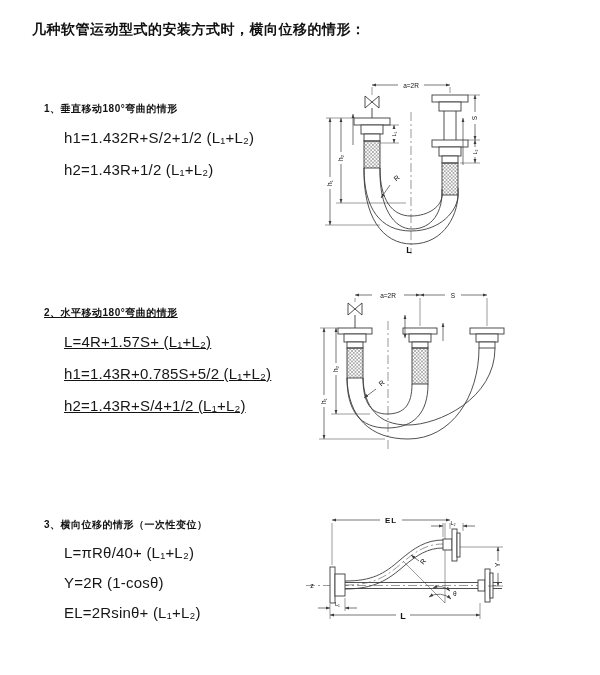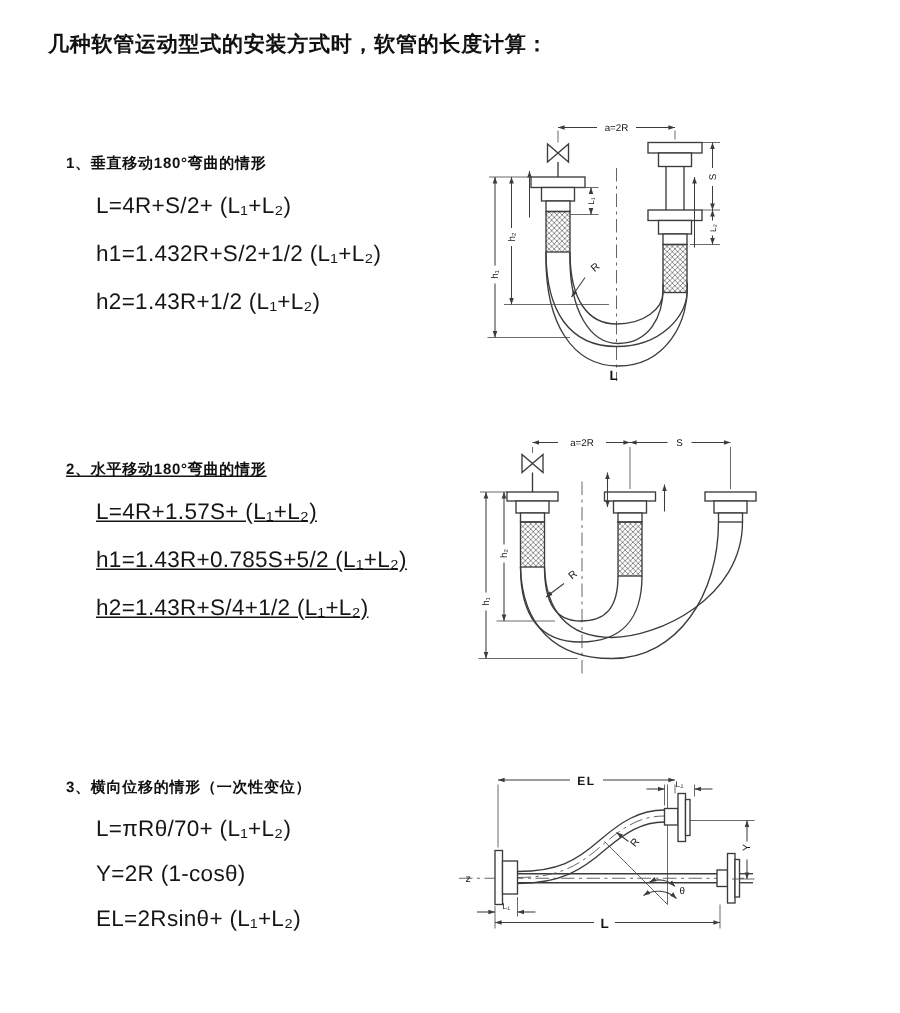--- a/index.html
+++ b/index.html
@@ -27,44 +27,43 @@
   svg text{fill:#141414;font-family:"Liberation Sans","DejaVu Sans",sans-serif;}
   .lab6{font-size:6.5px;} .lab55{font-size:5.5px;} .lab7{font-size:7px;}
   .lab8{font-size:8px;font-weight:bold;letter-spacing:1px;}
   .lab9{font-size:9px;font-weight:bold;}
 </style>
 </head>
 <body>
 
 <div class="page">
 
-  <div class="title">几种软管运动型式的安装方式时，软管的长度计算：</div>
+  <div class="title">几种软管运动型式的安装方式时，横向位移的情形：</div>
 
   <div class="section sec1">
     <div class="sec-heading">1、垂直移动180°弯曲的情形</div>
     <div class="formulas">
-      <div class="formula">L=4R+S/2+ (L₁+L₂)</div>
       <div class="formula">h1=1.432R+S/2+1/2 (L₁+L₂)</div>
       <div class="formula">h2=1.43R+1/2 (L₁+L₂)</div>
     </div>
   </div>
 
   <div class="section sec2">
     <div class="sec-heading">2、水平移动180°弯曲的情形</div>
     <div class="formulas">
       <div class="formula">L=4R+1.57S+ (L₁+L₂)</div>
       <div class="formula">h1=1.43R+0.785S+5/2 (L₁+L₂)</div>
       <div class="formula">h2=1.43R+S/4+1/2 (L₁+L₂)</div>
     </div>
   </div>
 
   <div class="section sec3">
     <div class="sec-heading">3、横向位移的情形（一次性变位）</div>
     <div class="formulas">
-      <div class="formula">L=πRθ/70+ (L₁+L₂)</div>
+      <div class="formula">L=πRθ/40+ (L₁+L₂)</div>
       <div class="formula">Y=2R (1-cosθ)</div>
       <div class="formula">EL=2Rsinθ+ (L₁+L₂)</div>
     </div>
   </div>
 
   <svg class="diag d1" width="290" height="190" viewBox="0 0 290 190">
     <defs>
       <pattern id="hx1" width="3.5" height="3.5" patternUnits="userSpaceOnUse">
         <path d="M0,3.5 L3.5,0 M0,0 L3.5,3.5" stroke="#6a6a6a" stroke-width="0.5"></path>
       </pattern>

